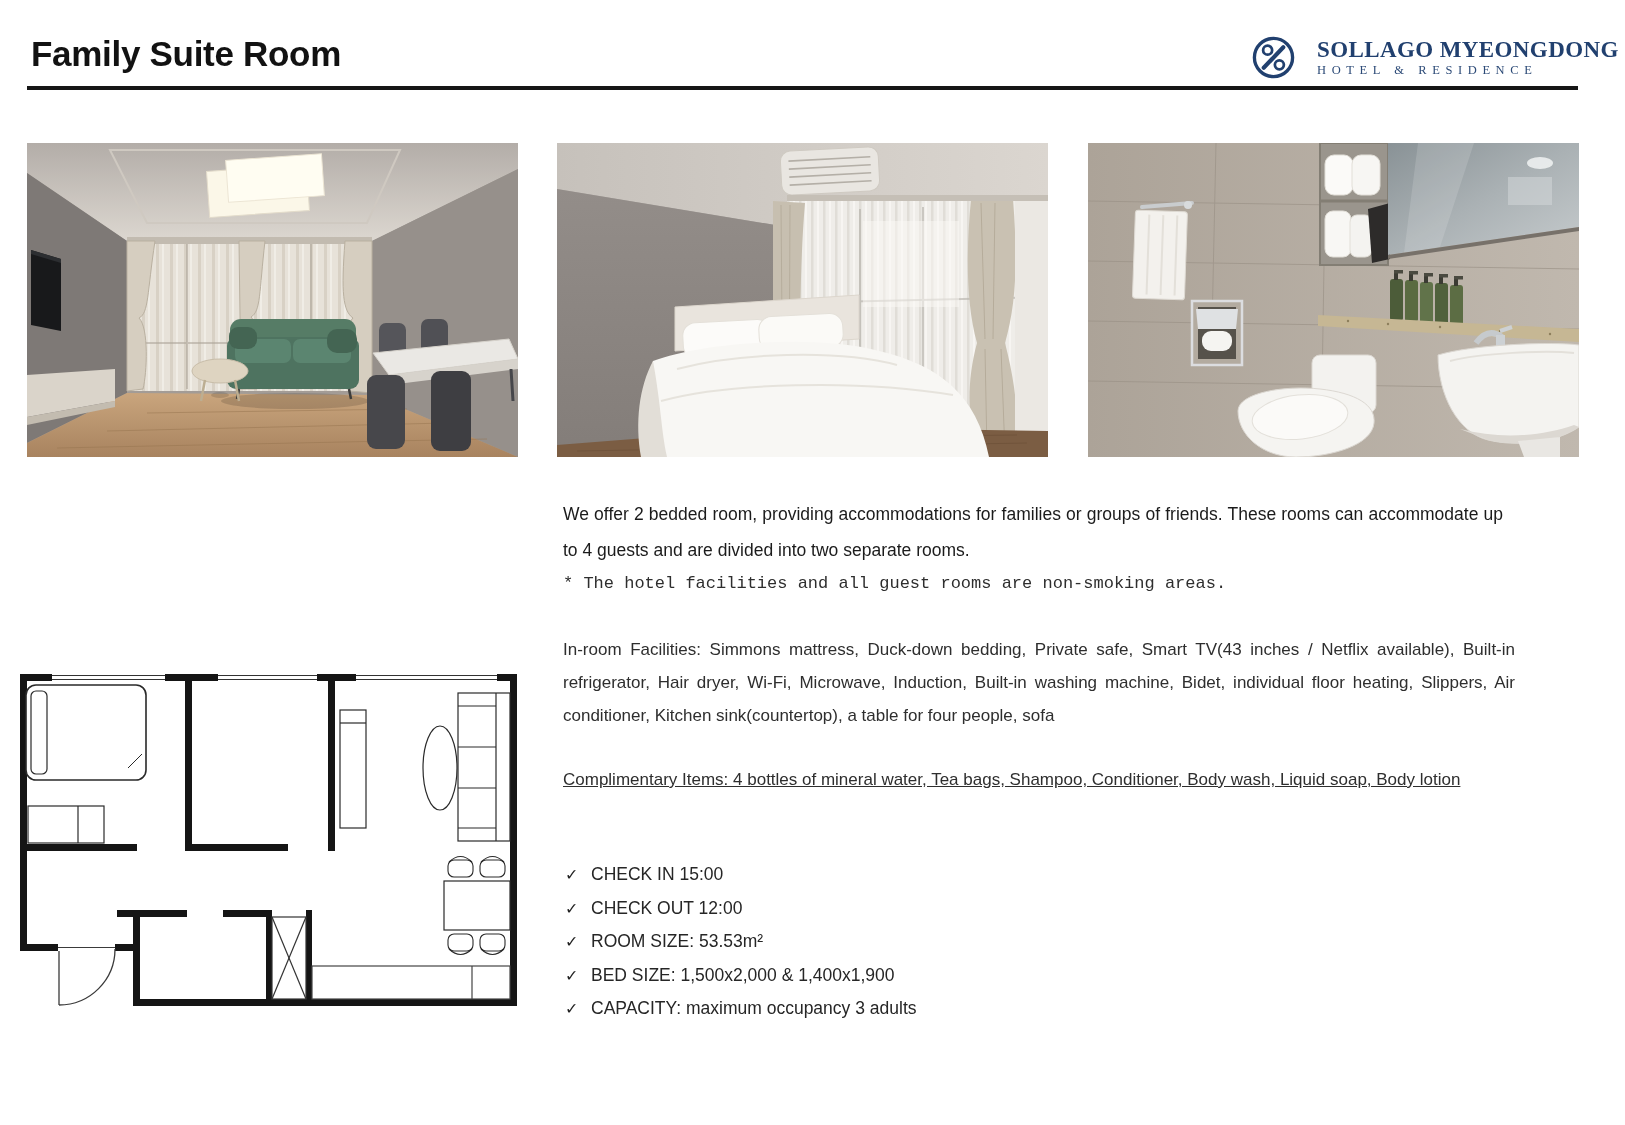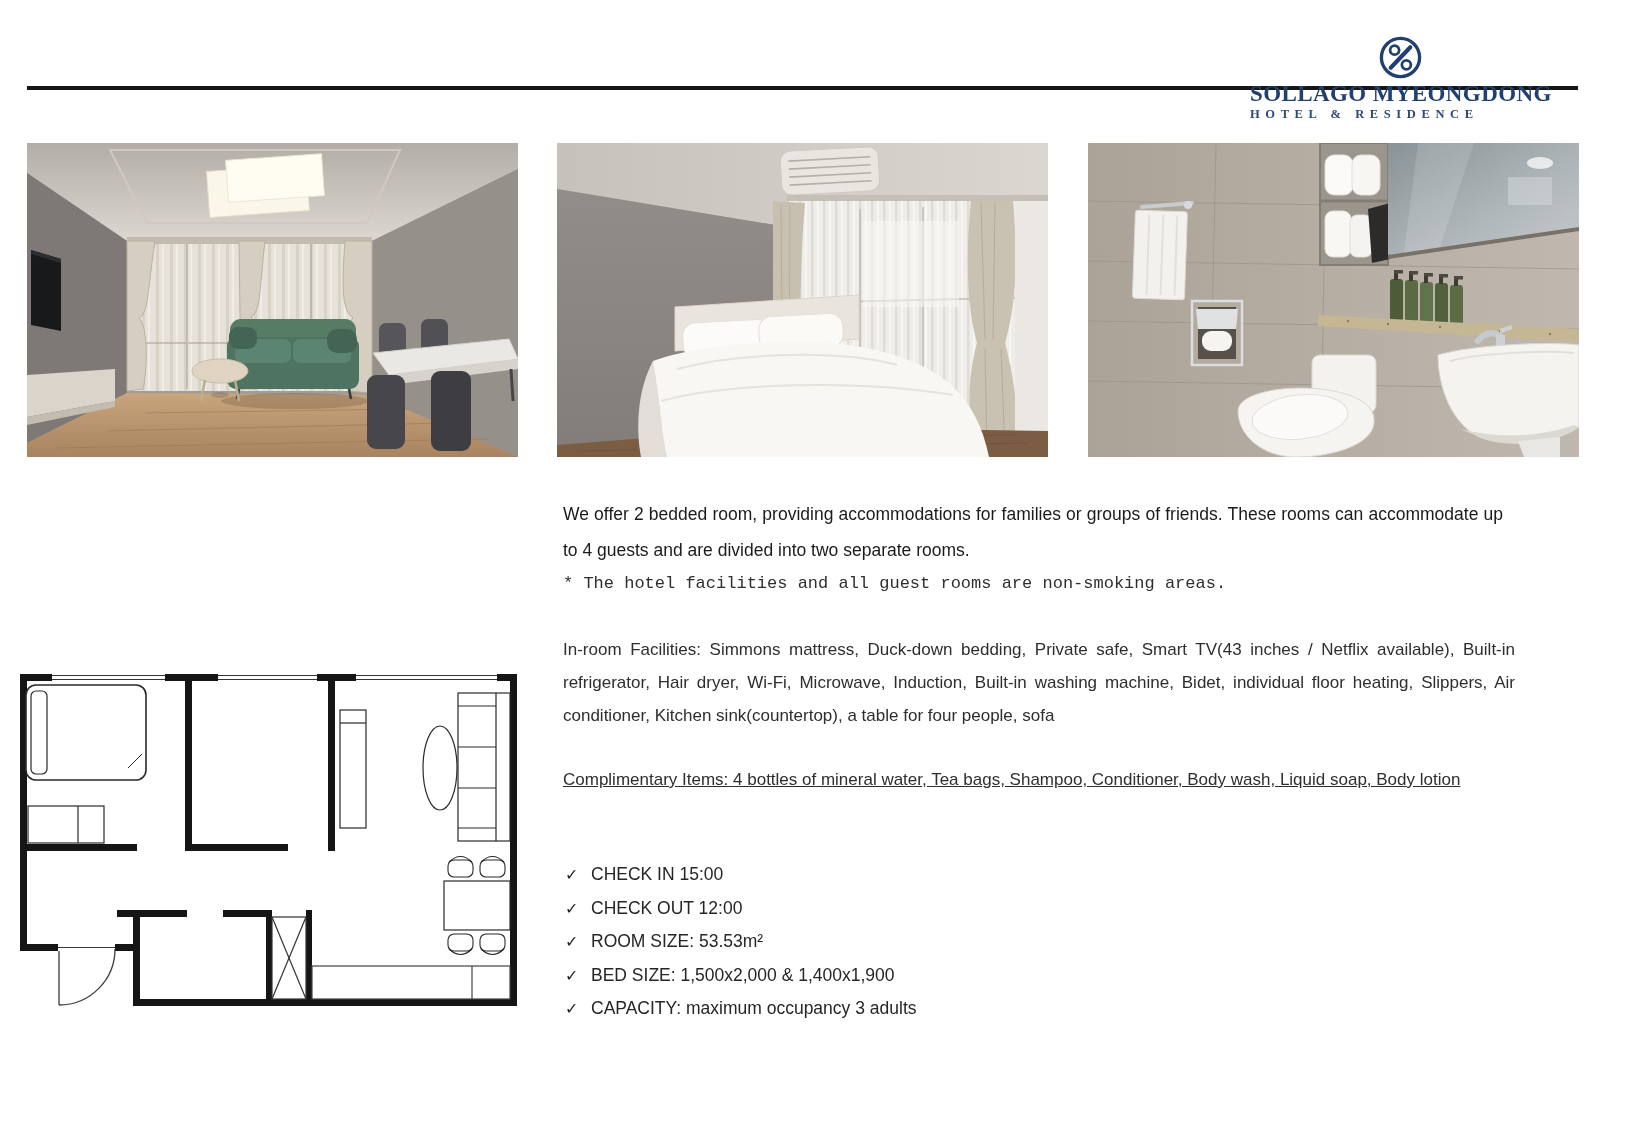--- a/index.html
+++ b/index.html
@@ -3,25 +3,25 @@
 <meta charset="utf-8">
 <style>
   html,body{margin:0;padding:0;background:#e9e9e9;}
   .page{position:relative;width:1625px;height:1125px;background:#ffffff;
         font-family:"Liberation Sans",sans-serif;overflow:hidden;margin:0 auto;}
 
   
   .title{position:absolute;left:31px;top:34px;margin:0;font-size:35px;font-weight:700;
          letter-spacing:-0.3px;color:#121212;}
   .rule{position:absolute;left:27px;top:86px;width:1551px;height:4px;background:#161616;}
-  .logo{position:absolute;left:1250px;top:34px;display:flex;align-items:center;gap:0;flex-direction:column;}
+  .logo{position:absolute;left:1250px;top:34px;display:flex;align-items:center;gap:20px;}
   .logo-icon{width:47px;height:47px;flex:0 0 auto;}
   .logo-name{font-family:"Liberation Serif",serif;font-weight:700;font-size:23px;
              color:#21406f;letter-spacing:0.4px;line-height:25px;white-space:nowrap;}
-  .logo-sub{font-family:"Liberation Serif",serif;font-weight:700;font-size:12.5px;
+  .logo-sub{font-family:"Liberation Serif",serif;font-weight:400;font-size:12.5px;
             color:#2c4a77;letter-spacing:5.6px;margin-top:1px;white-space:nowrap;}
 
   
   .photo{position:absolute;top:143px;width:491px;height:314px;}
   .photo svg{display:block;width:100%;height:100%;}
   .photo1{left:27px;} .photo2{left:557px;} .photo3{left:1088px;}
 
   
   .floorplan{position:absolute;left:20px;top:648px;width:505px;height:368px;}
 
@@ -36,20 +36,21 @@
   .checklist{position:absolute;left:565px;top:863px;margin:0;padding:0;list-style:none;}
   .checklist li{display:flex;align-items:baseline;font-size:17.5px;color:#262626;
                 line-height:22px;margin-bottom:10.5px;}
   .check{width:26px;flex:0 0 auto;font-size:16px;color:#1f1f1f;}
 </style>
 </head>
 <body>
 
 <div class="page">
 
+  <h1 class="title">Family Suite Room</h1>
   <div class="rule"></div>
 
   <div class="logo">
     <svg class="logo-icon" viewBox="-24 -24 48 48">
       <circle r="19.5" fill="none" stroke="#21406f" stroke-width="3.4"></circle>
       <line x1="-10" y1="10.5" x2="10" y2="-10.5" stroke="#21406f" stroke-width="4.2" stroke-linecap="round"></line>
       <circle cx="-6" cy="-7.5" r="4.6" fill="none" stroke="#21406f" stroke-width="2.8"></circle>
       <circle cx="6" cy="7.5" r="4.6" fill="none" stroke="#21406f" stroke-width="2.8"></circle>
     </svg>
     <div>

